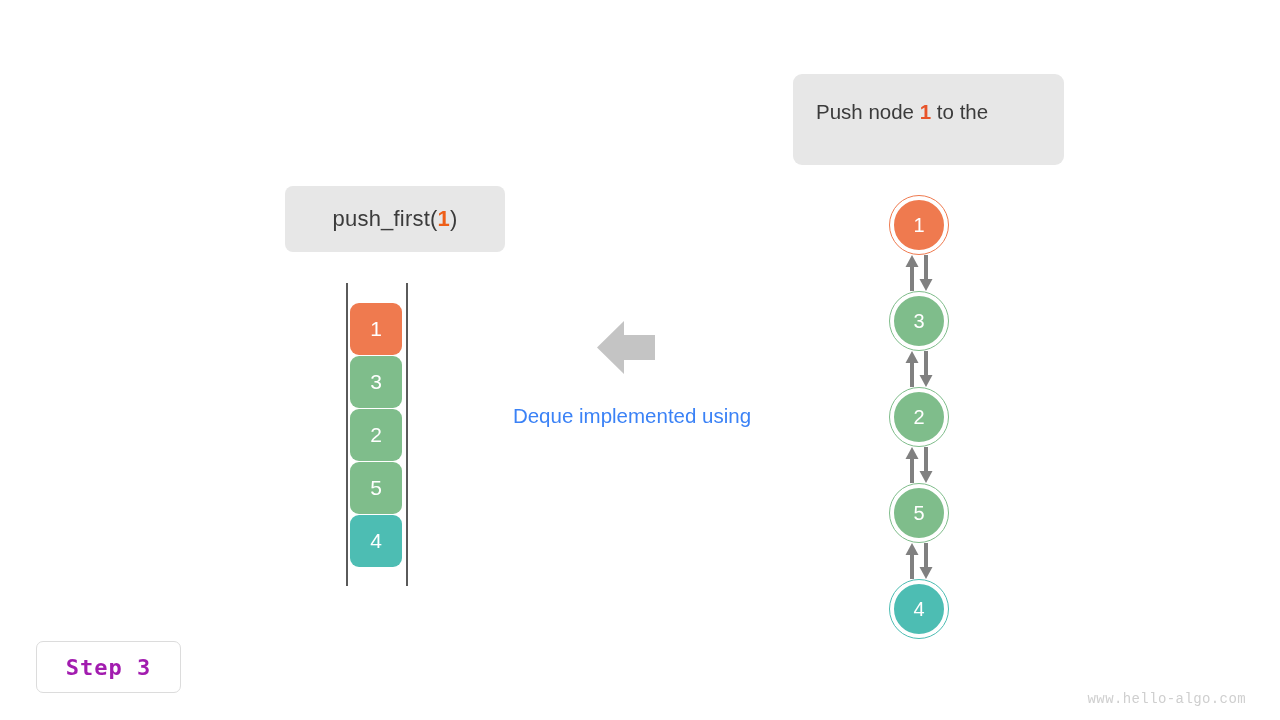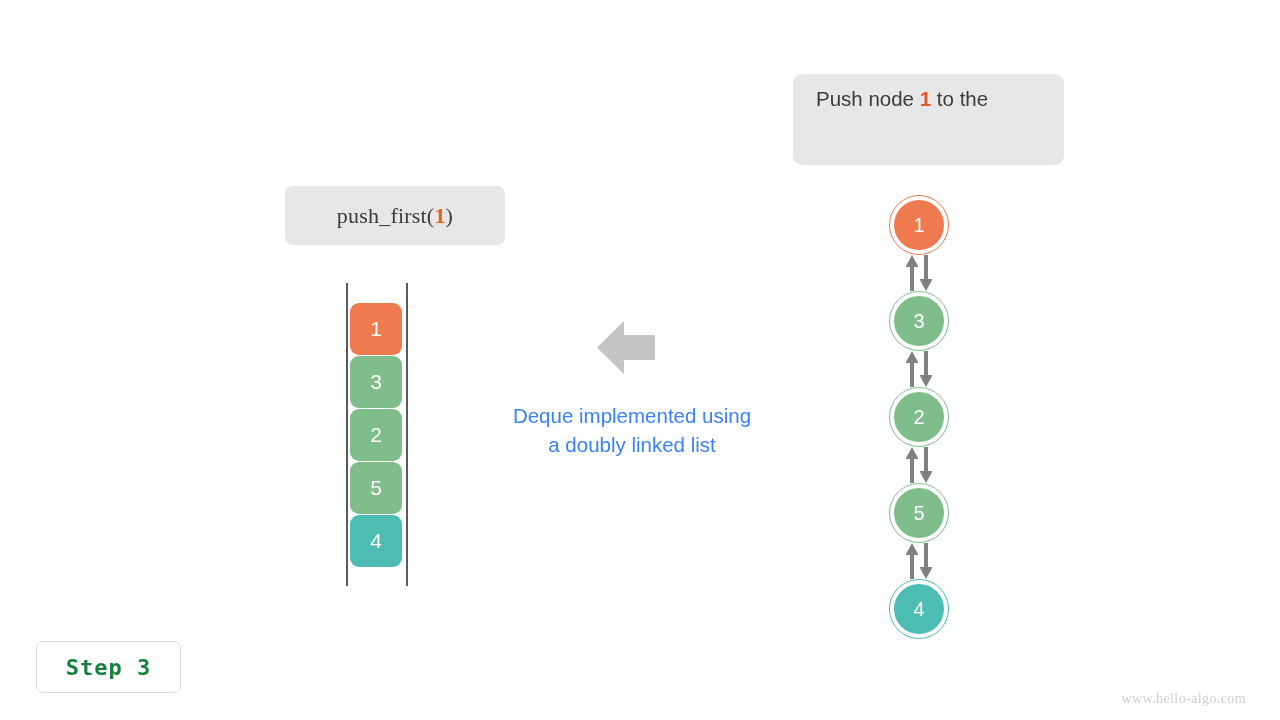--- a/index.html
+++ b/index.html
@@ -26,38 +26,38 @@
     border-radius: 9px;
     color: #3b3b3b;
     line-height: 1.35;
   }
   #annotation-box {
     left: 793px;
     top: 74px;
     width: 271px;
     height: 91px;
     box-sizing: border-box;
-    padding: 11px 22px 0 23px;
+    padding: 24px 22px 0 23px;
     font-size: 20.5px;
   }
   #annotation-box .hl {
     color: #e8542a;
     font-weight: bold;
   }
   #operation-box {
     left: 285px;
     top: 186px;
     width: 220px;
-    height: 59px;
+    height: 66px;
     box-sizing: border-box;
     border-radius: 8px;
     display: flex;
     align-items: center;
     justify-content: center;
-    font-family: Liberation Serif, serif;
+    font-family: Liberation Sans, sans-serif;
     font-size: 22px;
     color: #3b3b3b;
     letter-spacing: 0.2px;
   }
   #operation-box .hl {
     color: #ee5f18;
     font-weight: bold;
   }
 
   
@@ -159,28 +159,28 @@
     box-sizing: border-box;
     border: 1.4px solid #dcdcdc;
     border-radius: 7px;
     background: #ffffff;
     display: flex;
     align-items: center;
     justify-content: center;
     font-family: "DejaVu Sans Mono", monospace;
     font-size: 22px;
     font-weight: bold;
-    color: #15803d;
+    color: #a21caf;
     letter-spacing: 1px;
   }
   #watermark {
     position: absolute;
     right: 34px;
     bottom: 13px;
-    font-family: Liberation Serif, serif;
+    font-family: Liberation Mono, monospace;
     font-size: 14px;
     color: #cfcfcf;
     letter-spacing: 0.4px;
   }
 </style>
 </head>
 <body>
 
 <div class="stage">
 
@@ -215,21 +215,20 @@
         </div>
       </div>
   </div>
 
   <svg id="transform-arrow" viewBox="0 0 58 53">
     <polygon points="0,26.5 27,0 27,14 58,14 58,39 27,39 27,53" fill="#c4c4c4"></polygon>
   </svg>
 
   <div id="center-caption">
     <div>Deque implemented using</div>
-    <div>a doubly linked list</div>
   </div>
 
   <div id="linked-list">
       <div class="link-pair" style="left: 902px; top: 255px; height: 36px;"><svg width="34" height="36" viewBox="0 0 34 36">
           <g stroke="#808080" stroke-width="4" fill="#808080">
             <line x1="10" y1="36" x2="10" y2="11"></line>
             <polygon points="10,0 3.5,12 16.5,12" stroke="none"></polygon>
             <line x1="24" y1="0" x2="24" y2="25"></line>
             <polygon points="24,36 17.5,24 30.5,24" stroke="none"></polygon>
           </g>

